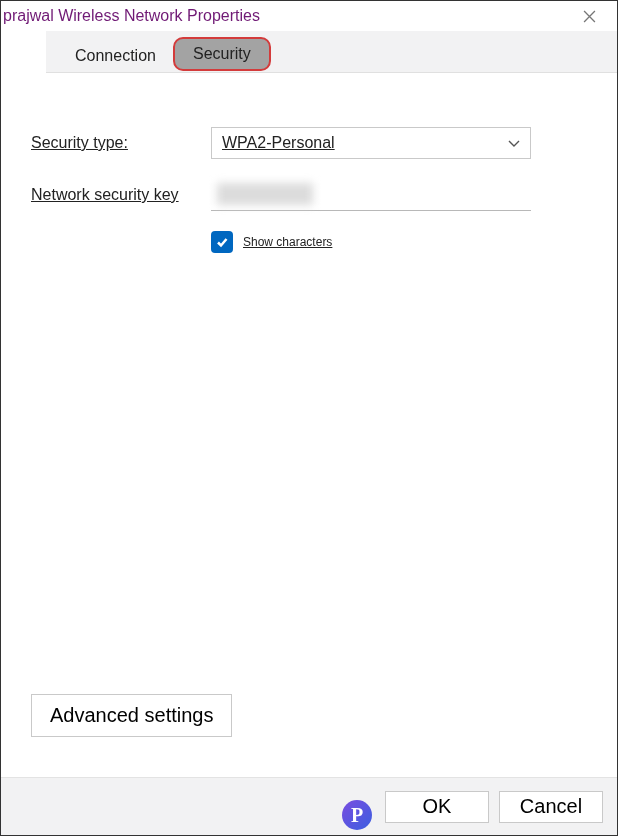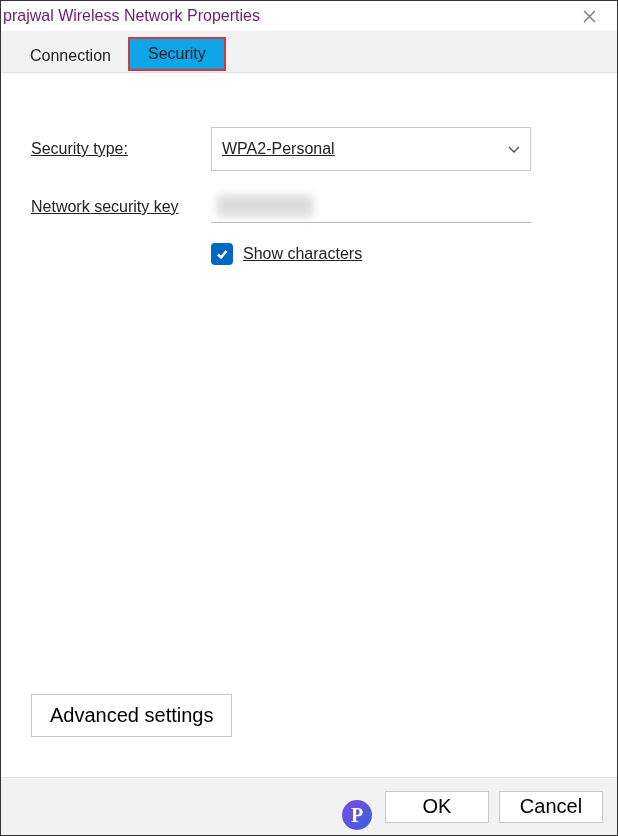--- a/index.html
+++ b/index.html
@@ -35,43 +35,44 @@
       color: #555;
       font-size: 14px;
       cursor: pointer;
     }
     .close-btn svg { stroke: #777; stroke-width: 1.2; }
     .tabbar-strip {
       height: 42px;
       background: #f2f2f3;
       border-bottom: 1px solid #e0e0e0;
       position: relative;
+      margin-left: 45px;
     }
     .tabs {
       position: absolute;
       left: 12px;
       bottom: -1px;
       display: flex;
       align-items: flex-end;
       gap: 0;
     }
     .tab {
       padding: 8px 16px 8px;
       font-size: 16px;
       color: #222;
       cursor: pointer;
       background: transparent;
       border: 1px solid transparent;
       border-bottom: none;
     }
     .tab.active {
-      background: #0ea5e9;
+      background: #a3a3a3;
       border: 2px solid #d33b3b;
       border-bottom: 2px solid #d33b3b;
-      border-radius: 0;
+      border-radius: 10px;
       padding: 6px 18px;
       position: relative;
       top: -2px;
     }
     .content {
       padding: 54px 28px 0 30px;
       position: relative;
       height: calc(100% - 30px - 42px - 58px);
       text-decoration: underline;
     }
@@ -85,21 +86,21 @@
       font-size: 16px;
       color: #222;
     }
     .select-wrap {
       position: relative;
       flex: 1;
       max-width: 320px;
     }
     .select {
       width: 100%;
-      height: 44px;
+      height: 32px;
       border: 1px solid #c9c9c9;
       background: #fff;
       padding: 0 32px 0 10px;
       font-size: 16px;
       color: #222;
       display: flex;
       align-items: center;
       cursor: pointer;
     }
     .select-chevron {
@@ -141,21 +142,21 @@
       width: 22px;
       height: 22px;
       background: #0067c0;
       border-radius: 4px;
       display: flex;
       align-items: center;
       justify-content: center;
       cursor: pointer;
     }
     .checkbox svg { stroke: #fff; stroke-width: 2.5; fill: none; }
-    .check-label { font-size: 16px; color: #222; }
+    .check-label { font-size: 12px; color: #222; }
     .adv-btn {
       position: absolute;
       left: 30px;
       bottom: 40px;
       padding: 9px 18px;
       font-size: 20px;
       background: #fff;
       border: 1px solid #c9c9c9;
       cursor: pointer;
     }

